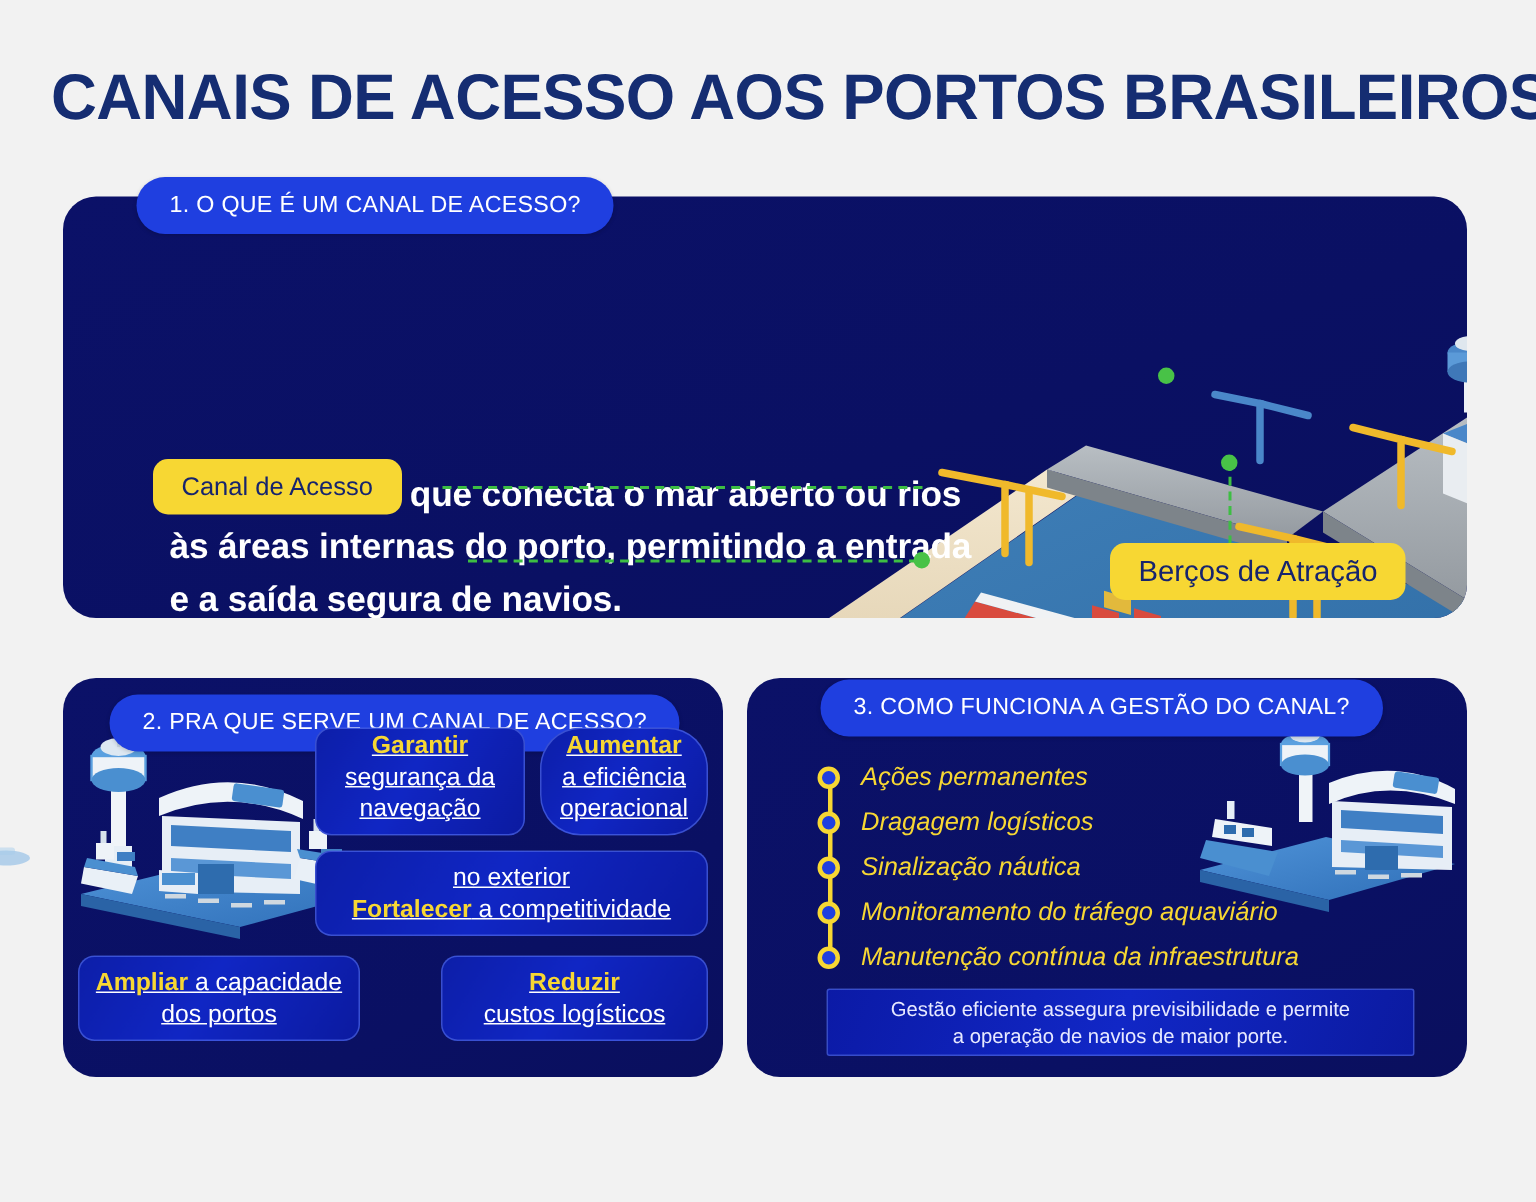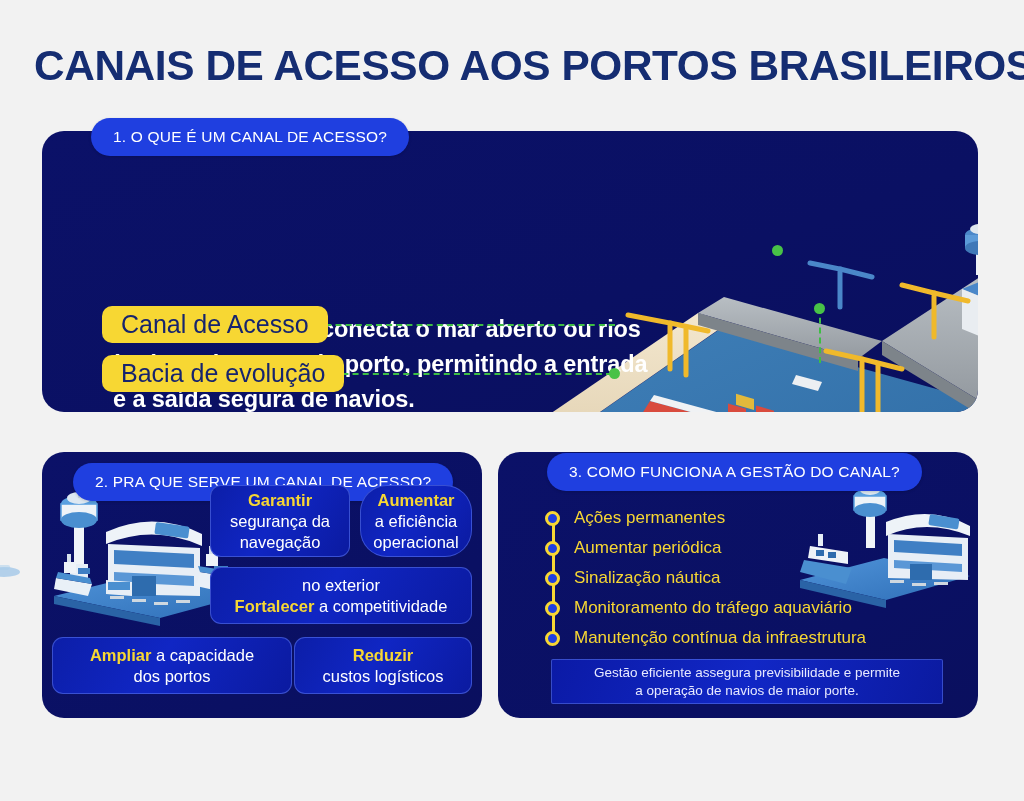--- a/index.html
+++ b/index.html
@@ -71,21 +71,21 @@
     letter-spacing: -0.1px;
     z-index: 4;
   }
 
   .ylabel {
     position: absolute;
     background: #f7d733;
     color: #16246e;
     border-radius: 10px;
     display: flex; align-items: center;
-    font-size: 25px;
+    font-size: 17px;
     font-weight: 500;
     padding: 0 19px;
     height: 37px;
     white-space: nowrap;
     z-index: 6;
   }
   .ylabel.l1 { left: 102px; top: 306px; }
   .ylabel.l2 { left: 102px; top: 355px; }
   .ylabel.l3 { left: 740px; top: 362px; font-size: 19.5px; height: 38px; }
 
@@ -112,48 +112,50 @@
   
   .scene1 { position: absolute; left: 468px; top: 88px; width: 560px; height: 330px; z-index: 3; }
 
   
   .box {
     position: absolute;
     border-radius: 11px;
     background: linear-gradient(120deg,#0c1ea8 0%,#1026c4 45%,#0b1aa0 100%);
     border: 1px solid rgba(110,140,255,.45);
     color: #ffffff;
-    display: flex; align-items: center; justify-content: center;
+    display: flex; align-items: flex-end; justify-content: center;
     text-align: center;
     font-size: 16.5px;
     line-height: 21px;
     z-index: 6;
     padding: 6px 10px;
+    text-decoration: underline;
   }
   .box b { color: #f7d733; font-weight: 700; }
   .box .ln { display: block; }
 
   .b-garantir   { left: 210px; top: 485px; width: 140px; height: 72px; }
   .b-aumentar   { left: 360px; top: 485px; width: 112px; height: 72px; border-radius: 27px; }
   .b-fortalecer { left: 210px; top: 567px; width: 262px; height: 57px; }
-  .b-ampliar    { left: 52px;  top: 637px; width: 240px; height: 57px; }
+  .b-ampliar    { left: 52px;  top: 637px; width: 188px; height: 57px; }
   .b-reduzir    { left: 294px; top: 637px; width: 178px; height: 57px; }
 
   .scene2 { position: absolute; left: 48px; top: 468px; width: 215px; height: 160px; z-index: 4; }
 
   
   .list { position: absolute; left: 545px; top: 503px; z-index: 6; }
   .list-item {
     position: relative;
     display: flex; align-items: center;
     height: 30px;
     color: #f7d733;
     font-size: 17px;
     font-weight: 500;
     white-space: nowrap;
+    font-style: italic;
   }
   .bullet {
     width: 15px; height: 15px; border-radius: 50%;
     border: 3px solid #f7d733;
     background: #1f3fe0;
     margin-right: 14px;
     flex: none;
     z-index: 2;
   }
   .list-spine {
@@ -318,21 +320,21 @@
   </div>
 
   <div class="leader d1"></div>
   <div class="leader d2"></div>
   <div class="leader v1"></div>
   <div class="dot a"></div>
   <div class="dot b"></div>
   <div class="dot c"></div>
 
   <div class="ylabel l1">Canal de Acesso</div>
-  <div class="ylabel l2">Bacia de evolução</div>
+  <div class="ylabel l3">Berços de Atração</div>
 
   <div class="panel p2"></div>
 
   <svg class="scene2" viewBox="0 0 215 160">
     <defs>
       <linearGradient id="b2base" x1="0" y1="0" x2="1" y2="1">
         <stop offset="0" stop-color="#4f93d8"></stop>
           <stop offset="1" stop-color="#2f6fb8"></stop>
       </linearGradient>
     </defs>
@@ -482,21 +484,21 @@
   </div>
 
   <div class="list-spine"></div>
   <div class="list">
     <div class="list-item">
       <span class="bullet"></span>
       <span>Ações permanentes</span>
     </div>
     <div class="list-item">
       <span class="bullet"></span>
-      <span>Aumentar periódica</span>
+      <span>Dragagem logísticos</span>
     </div>
     <div class="list-item">
       <span class="bullet"></span>
       <span>Sinalização náutica</span>
     </div>
     <div class="list-item">
       <span class="bullet"></span>
       <span>Monitoramento do tráfego aquaviário</span>
     </div>
     <div class="list-item">

